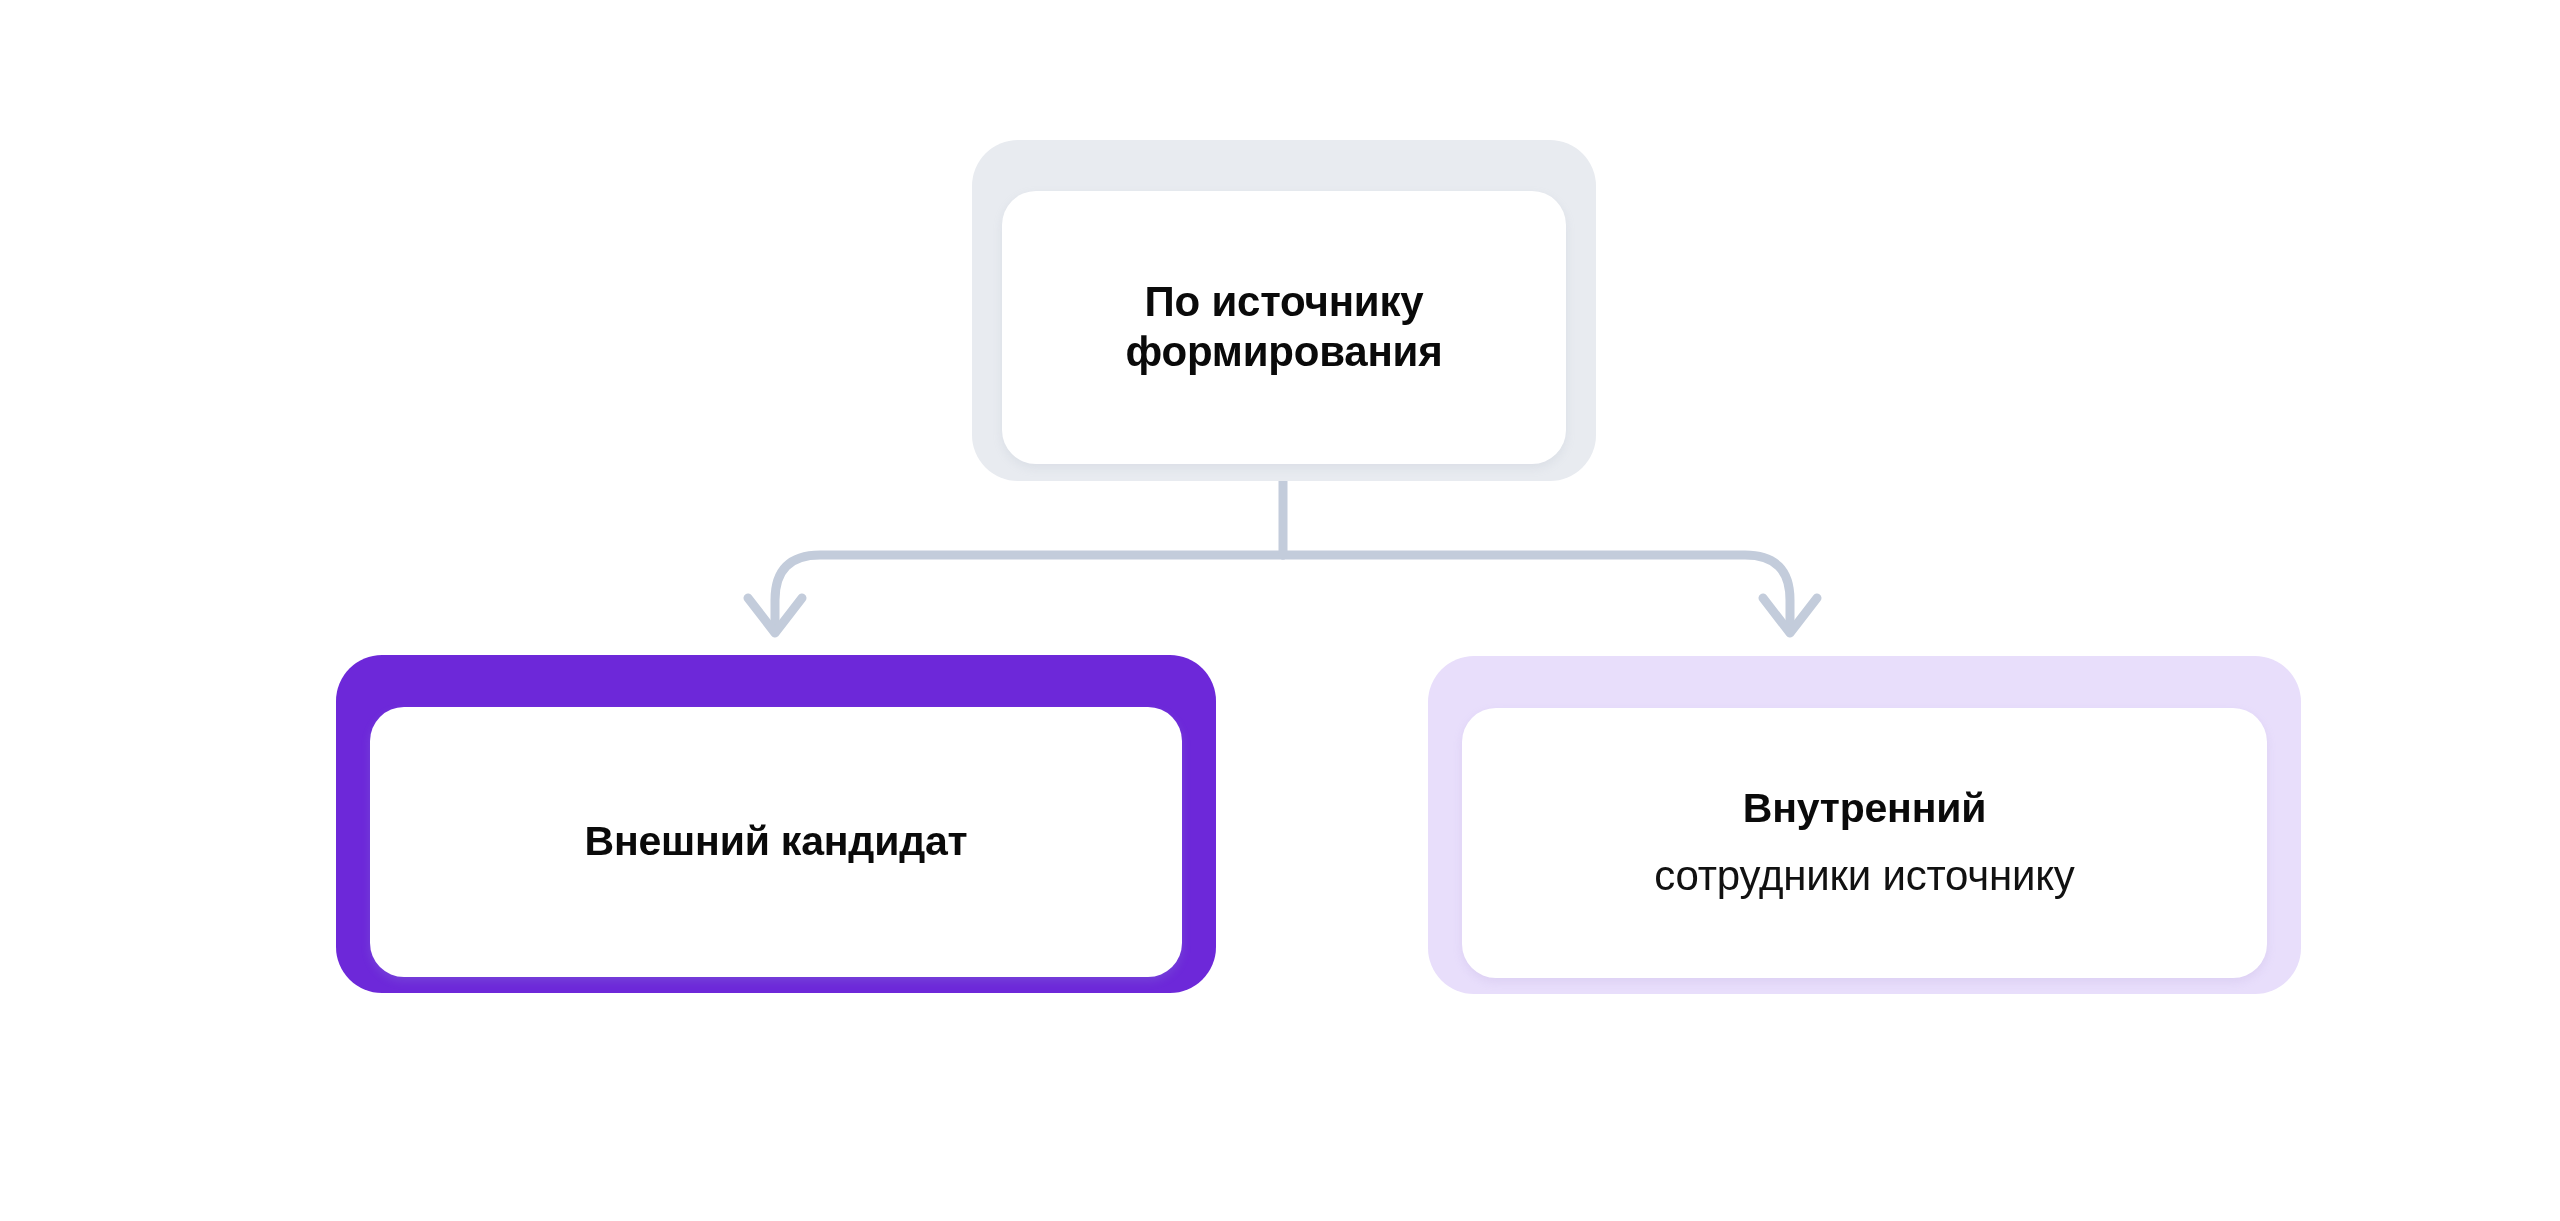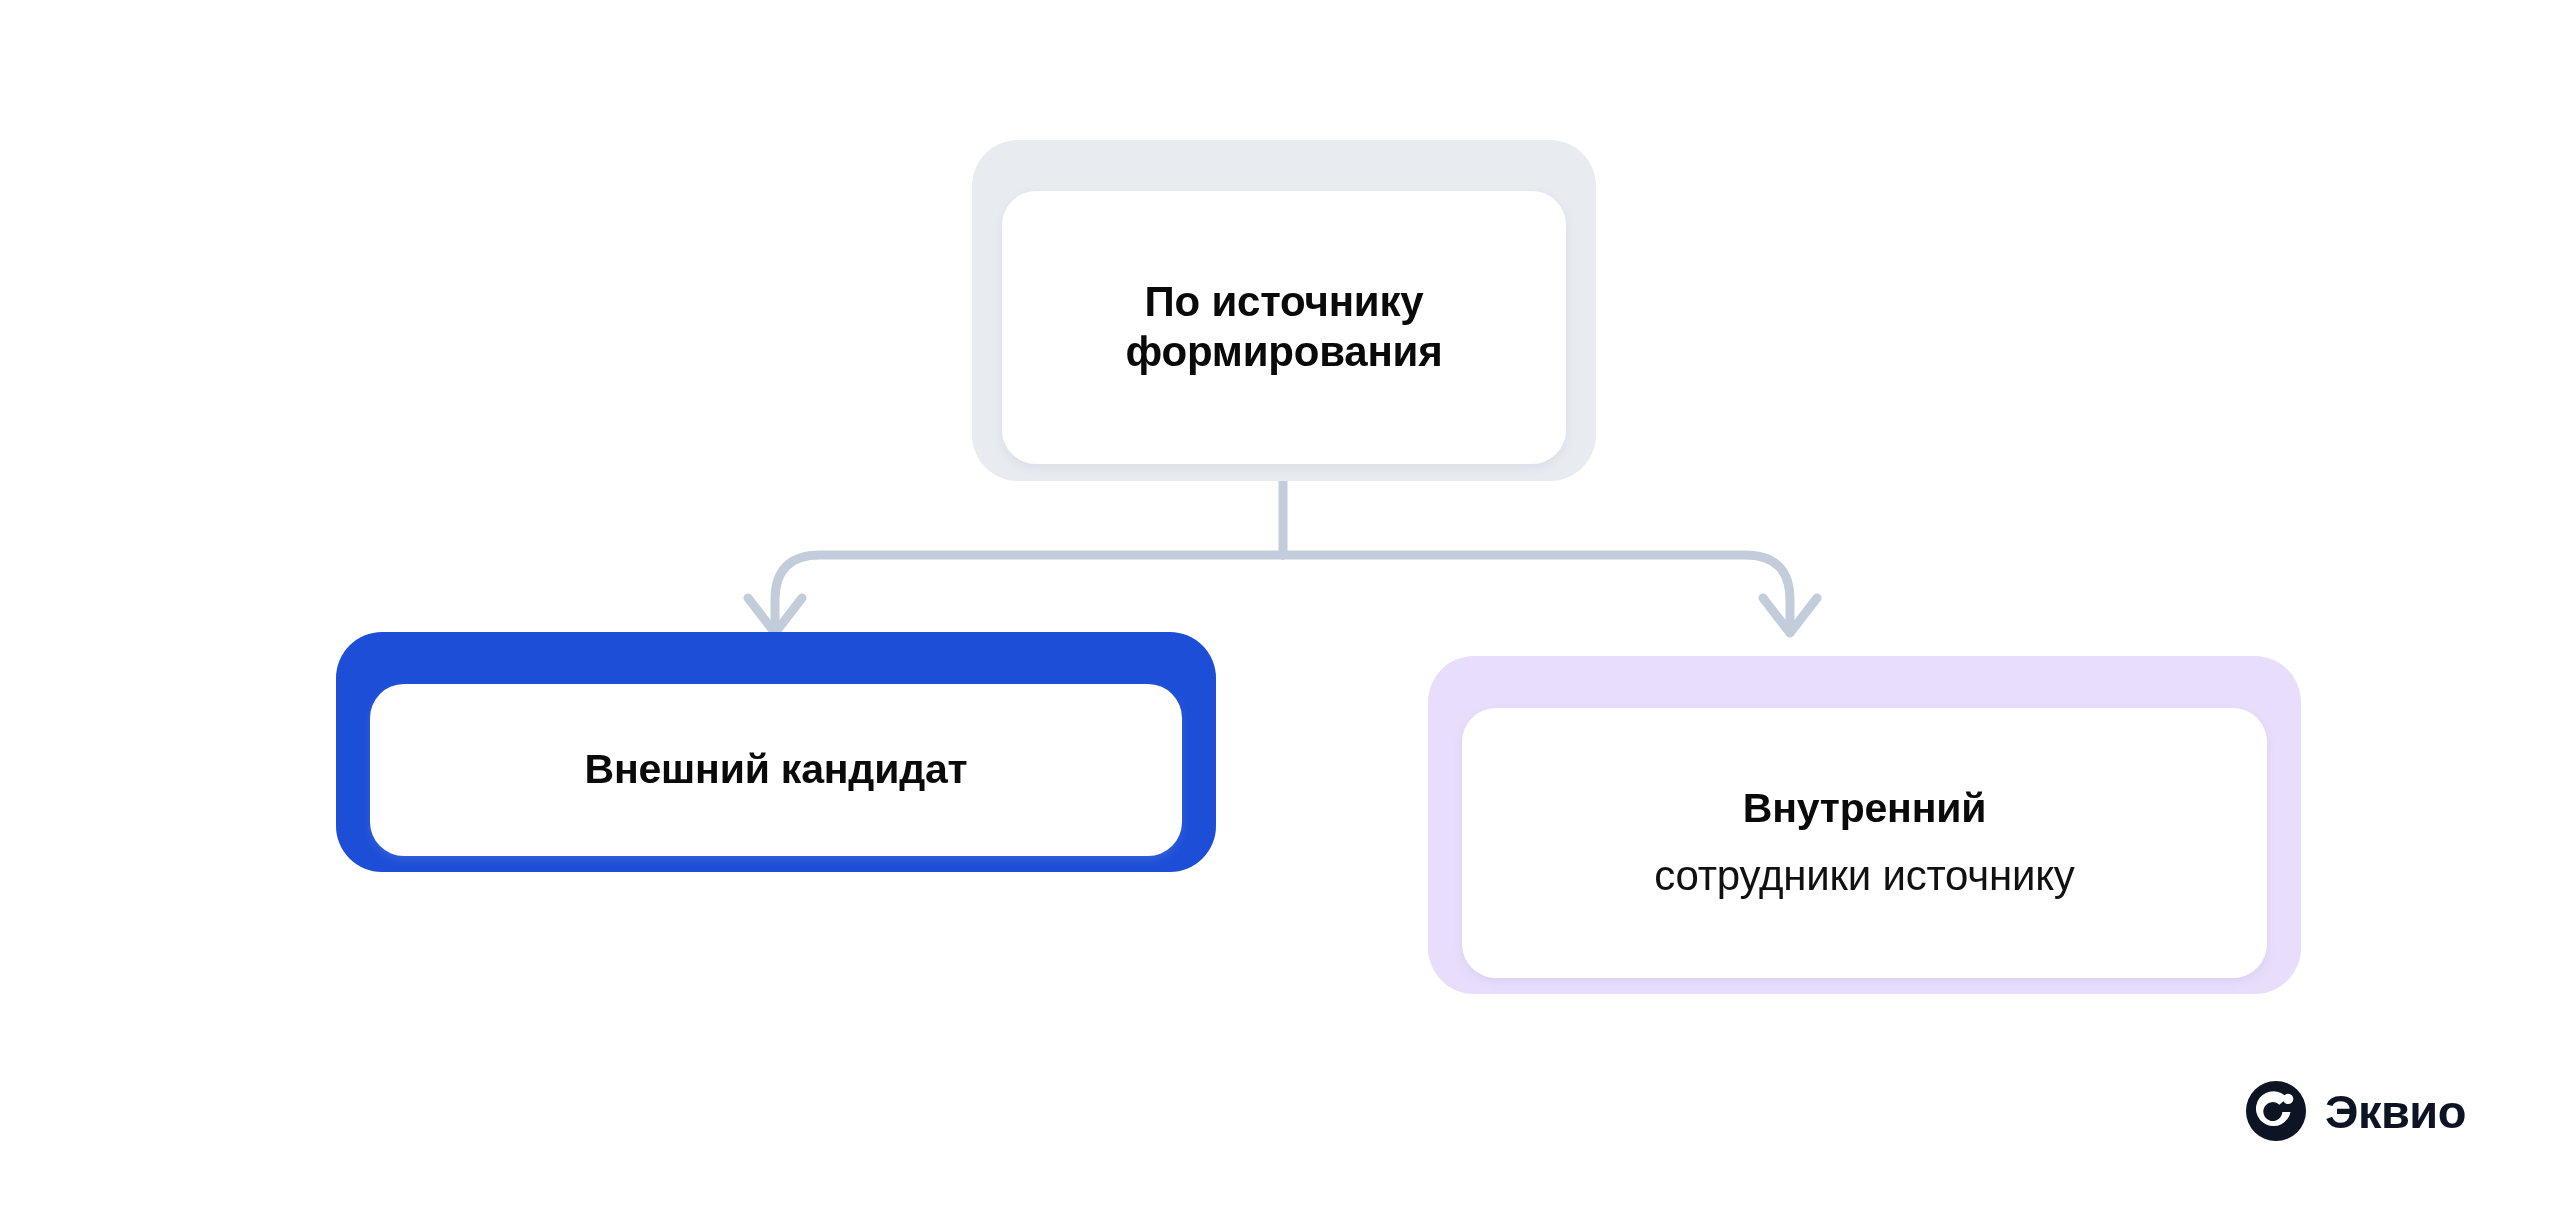--- a/index.html
+++ b/index.html
@@ -61,24 +61,24 @@
     height: 341px;
     background: #e8ebf0;
     padding: 31px 30px 37px 30px;
   }
   .node-root .node-inner {
     box-shadow: 0 4px 10px rgba(160, 170, 190, 0.18);
   }
 
   .node-left {
     left: 336px;
-    top: 632px;
+    top: 655px;
     width: 880px;
-    height: 240px;
-    background: #1d4ed8;
+    height: 338px;
+    background: #6d28d9;
     padding: 32px 34px 36px 34px;
   }
   .node-left .node-inner {
     box-shadow: 0 4px 10px rgba(150, 170, 215, 0.20);
   }
 
   .node-right {
     left: 1428px;
     top: 656px;
     width: 873px;
@@ -162,23 +162,14 @@
     </div>
   </div>
 
   <div class="node node-right">
     <div class="node-inner">
       <div class="node-title">Внутренний</div>
       <div class="node-sub">сотрудники источнику</div>
     </div>
   </div>
 
-  <div class="logo">
-    <svg class="logo-mark" viewBox="0 0 64 64" xmlns="http://www.w3.org/2000/svg">
-      <circle cx="32" cy="32" r="31" fill="#0d1424"></circle>
-      <path d="M43.5,18.5 A18,18 0 1 0 47,33 L38.5,33 A9.8,9.8 0 1 1 35.5,25.5 Z" fill="#ffffff"></path>
-      <circle cx="44.5" cy="19.5" r="5.4" fill="#ffffff"></circle>
-      <path d="M24.5,30.5 L38,30.5 L38,35 L24.5,35 Z" fill="#0d1424" opacity="0"></path>
-    </svg>
-    <span class="logo-text">Эквио</span>
-  </div>
 
 </div>
 
 </body></html>

